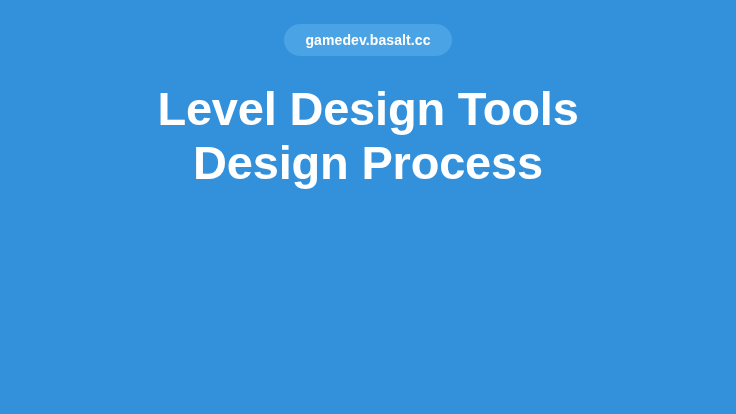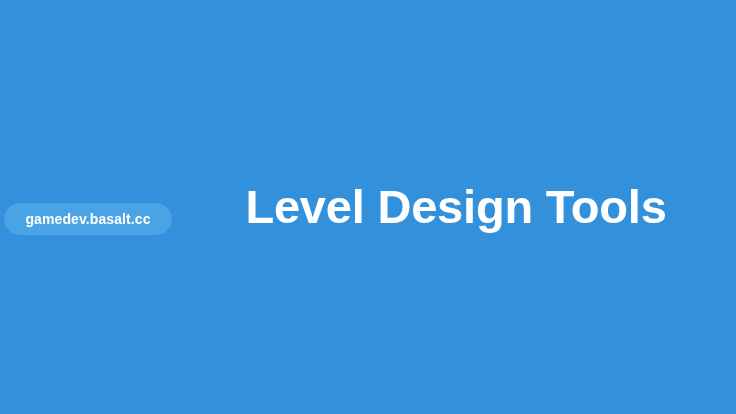--- a/index.html
+++ b/index.html
@@ -16,20 +16,21 @@
     -webkit-font-smoothing: antialiased;
   }
 
   #slide {
     position: relative;
     box-sizing: border-box;
     width: 736px;
     height: 414px;
     background: #3391dc;
     display: flex;
+    flex-direction: column;
     align-items: center;
     overflow: hidden;
   }
 
   
   #badge-row {
     width: 100%;
     display: flex;
     justify-content: center;
     margin-top: 24px;
@@ -48,22 +49,24 @@
     font-weight: bold;
     letter-spacing: 0.1px;
     line-height: 1;
     white-space: nowrap;
     user-select: none;
   }
 
   
   #title-block {
     width: 100%;
+    margin-top: 26px;
     display: flex;
     flex-direction: column;
+    align-items: center;
   }
 
   #page-title {
     margin: 0;
     width: 560px;
     text-align: center;
     color: #ffffff;
     font-size: 47px;
     font-weight: bold;
     line-height: 54px;
@@ -80,16 +83,17 @@
 
 <div id="slide" style="background: rgb(51, 145, 220);">
 
   <div id="badge-row">
     <span id="site-badge" style="background: rgb(74, 163, 228); color: rgb(255, 255, 255);">gamedev.basalt.cc</span>
   </div>
 
   <div id="title-block">
     <h1 id="page-title" style="color: rgb(255, 255, 255);">
       <span class="title-line">Level Design Tools</span>
+      <span class="title-line">Design Process</span>
     </h1>
   </div>
 
 </div>
 
 </body></html>

